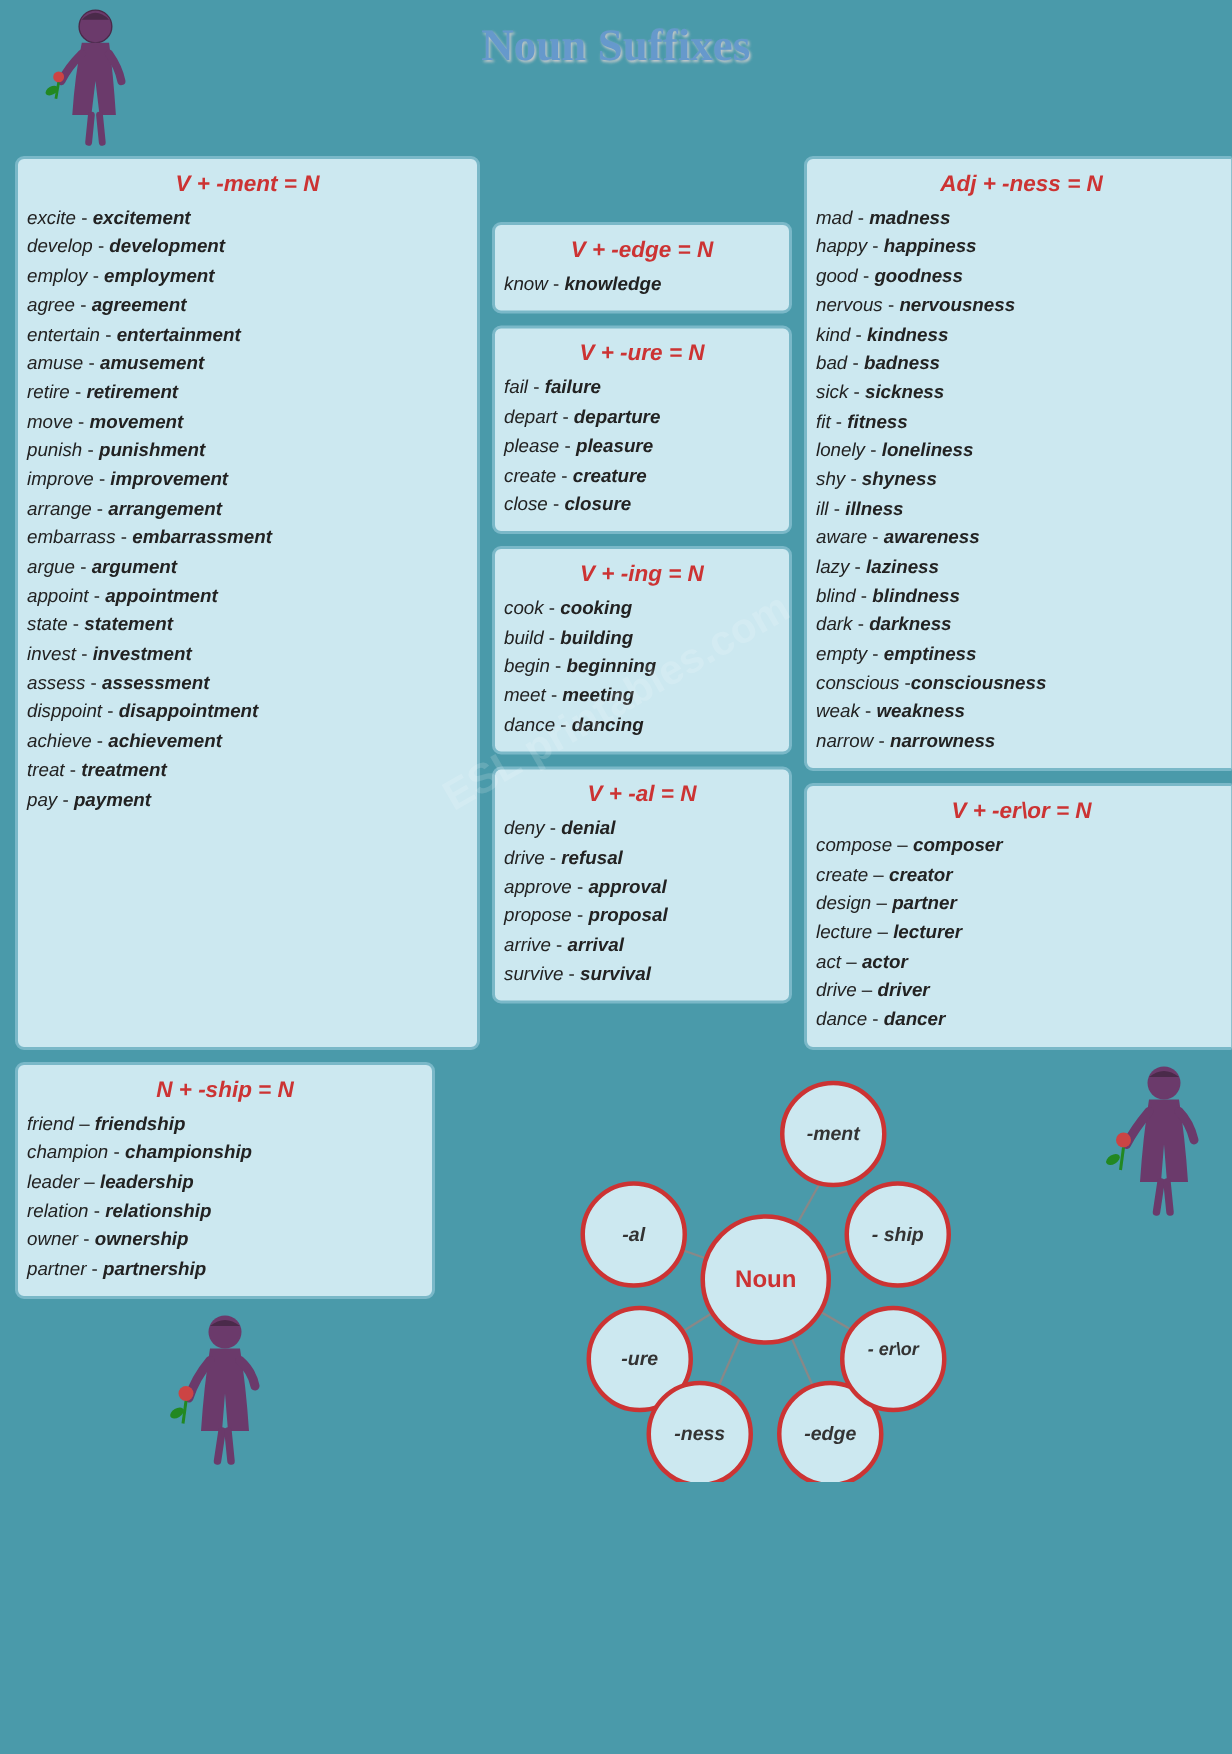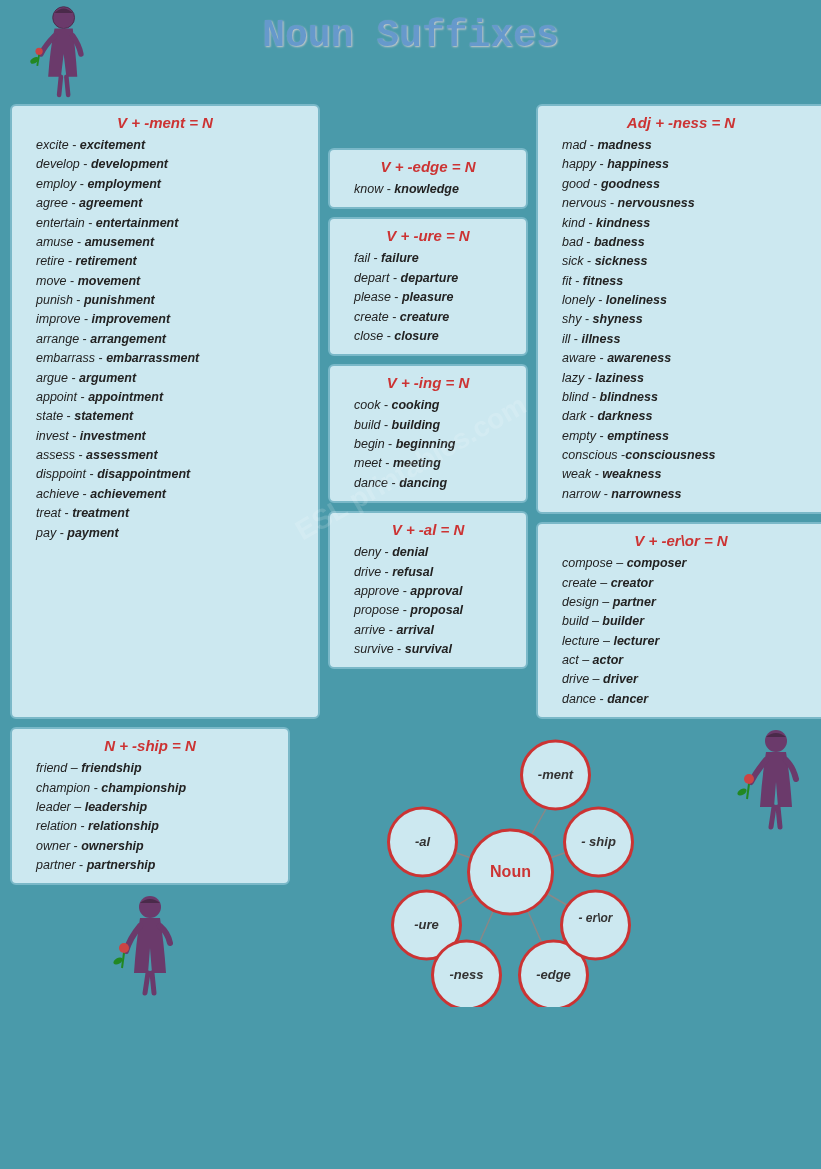--- a/index.html
+++ b/index.html
@@ -7,40 +7,40 @@
       width: 821px;
       min-height: 1169px;
       background-color: #4a9aaa;
       font-family: Arial, sans-serif;
       position: relative;
       overflow-x: hidden;
     }
 
     .page-title {
       text-align: center;
-      font-size: 38px;
+      font-size: 30px;
       font-weight: bold;
       color: #6699cc;
       text-shadow: 1px 1px 2px #ccc;
       padding: 10px 0 8px 0;
-      font-family: Liberation Mono, monospace;
+      font-family: Liberation Serif, serif;
     }
 
     .main-grid {
       display: grid;
       grid-template-columns: 310px 200px 290px;
       gap: 8px;
       padding: 0 10px 8px 10px;
     }
 
     .box {
       background-color: #cce8f0;
       border: 2px solid #7ab8c8;
       border-radius: 6px;
-      padding: 8px 24px;
+      padding: 8px 6px;
     }
 
     .box-title {
       text-align: center;
       font-size: 15px;
       font-weight: bold;
       color: #cc3333;
       margin-bottom: 5px;
       font-style: italic;
     }
@@ -219,21 +219,20 @@
       <div class="box-item"><span class="word">conscious</span> -<span class="derived">consciousness</span></div>
       <div class="box-item"><span class="word">weak</span> - <span class="derived">weakness</span></div>
       <div class="box-item"><span class="word">narrow</span> - <span class="derived">narrowness</span></div>
     </div>
 
     <div class="box">
       <div class="box-title">V + -er\or = N</div>
       <div class="box-item"><span class="word">compose</span> – <span class="derived">composer</span></div>
       <div class="box-item"><span class="word">create</span> – <span class="derived">creator</span></div>
       <div class="box-item"><span class="word">design</span> – <span class="derived">partner</span></div>
-      <div class="box-item"><span class="word">build</span> – <span class="derived">builder</span></div>
       <div class="box-item"><span class="word">lecture</span> – <span class="derived">lecturer</span></div>
       <div class="box-item"><span class="word">act</span> – <span class="derived">actor</span></div>
       <div class="box-item"><span class="word">drive</span> – <span class="derived">driver</span></div>
       <div class="box-item"><span class="word">dance</span> - <span class="derived">dancer</span></div>
     </div>
   </div>
 </div>
 
 <div class="bottom-full">
 

